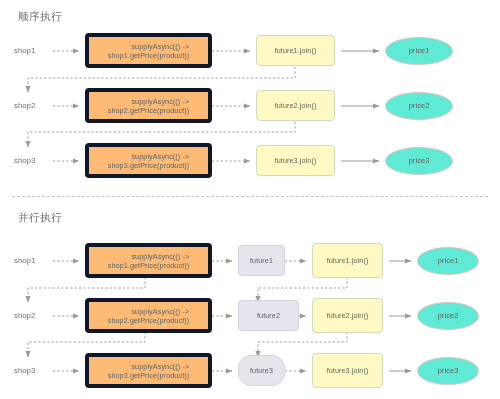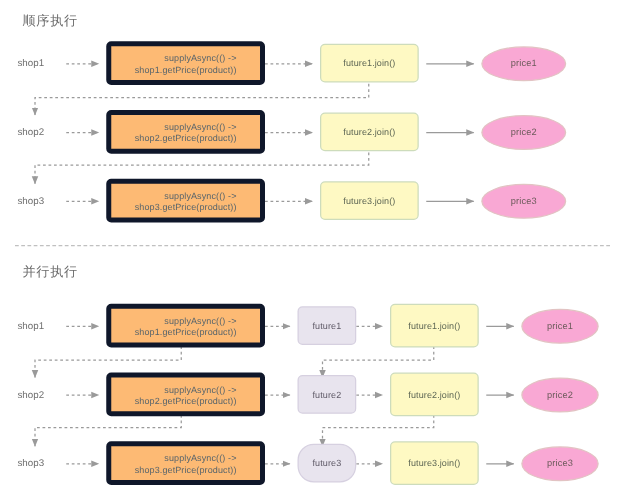--- a/index.html
+++ b/index.html
@@ -54,21 +54,21 @@
     border: 1px solid #cddcbc;
     color: #5d6654;
   }
   .box-lav {
     background: #e8e4ee;
     border: 1px solid #d6d0e0;
     color: #5f5a67;
   }
   .ellipse {
     border-radius: 50%;
-    background: #f9a8d4;
+    background: #5eead4;
     border: 1px solid #e2c3c3;
     color: #6b5a5a;
     font-size: 7.4px;
   }
   .label-text {
     position: absolute;
     font-size: 7.8px;
     color: #6d6d6d;
     white-space: nowrap;
   }
@@ -226,21 +226,21 @@
   <div class="label-text" style="left:14px; top:256px;">shop1</div>
   <div class="node box box-blue" style="left:85px; top:243px; width:127px; height:35px;">supplyAsync(() -&gt;
 shop1.getPrice(product))</div>
   <div class="node box box-lav" style="left:238px; top:245px; width:47px; height:31px;">future1</div>
   <div class="node box box-green" style="left:312px; top:243px; width:71px; height:35px;">future1.join()</div>
   <div class="node ellipse" style="left:417px; top:247px; width:62px; height:28px;">price1</div>
 
   <div class="label-text" style="left:14px; top:311px;">shop2</div>
   <div class="node box box-blue" style="left:85px; top:298px; width:127px; height:35px;">supplyAsync(() -&gt;
 shop2.getPrice(product))</div>
-  <div class="node box box-lav" style="left:238px; top:300px; width:47px; height:31px;">future2</div>
+  <div class="node box box-lav" style="left:238px; top:300px; width:61px; height:31px;">future2</div>
   <div class="node box box-green" style="left:312px; top:298px; width:71px; height:35px;">future2.join()</div>
   <div class="node ellipse" style="left:417px; top:302px; width:62px; height:28px;">price2</div>
 
   <div class="label-text" style="left:14px; top:366px;">shop3</div>
   <div class="node box box-blue" style="left:85px; top:353px; width:127px; height:35px;">supplyAsync(() -&gt;
 shop3.getPrice(product))</div>
   <div class="node box box-lav" style="left:238px; top:355px; width:47px; height:31px;border-radius:13px;">future3</div>
   <div class="node box box-green" style="left:312px; top:353px; width:71px; height:35px;">future3.join()</div>
   <div class="node ellipse" style="left:417px; top:357px; width:62px; height:28px;">price3</div>
 

